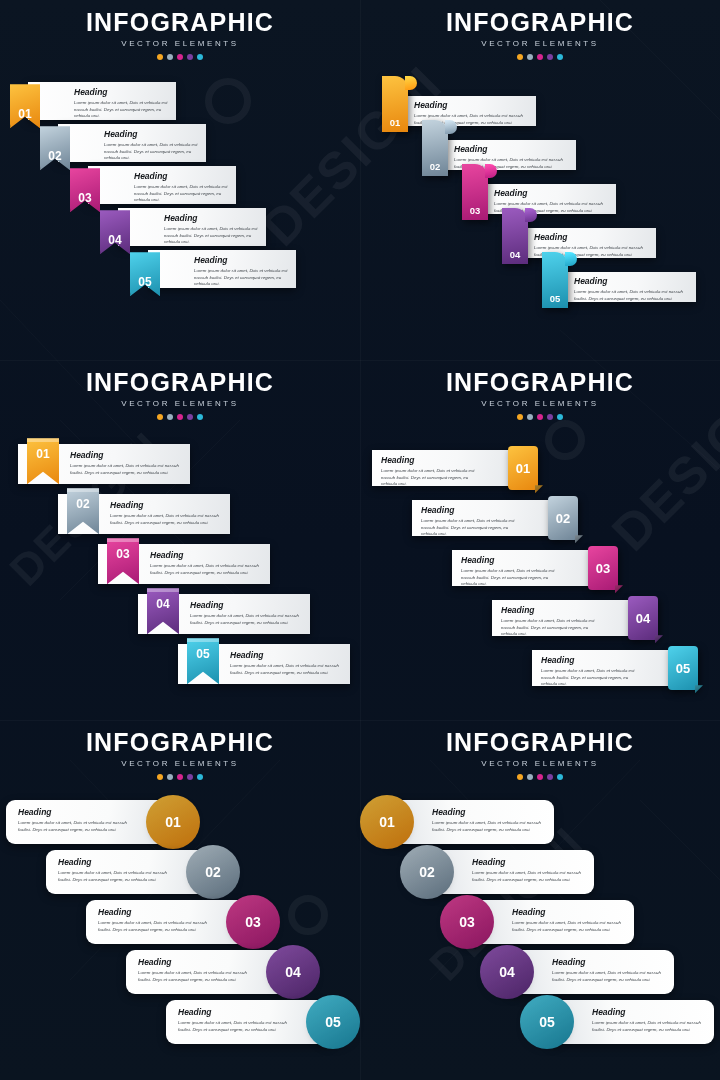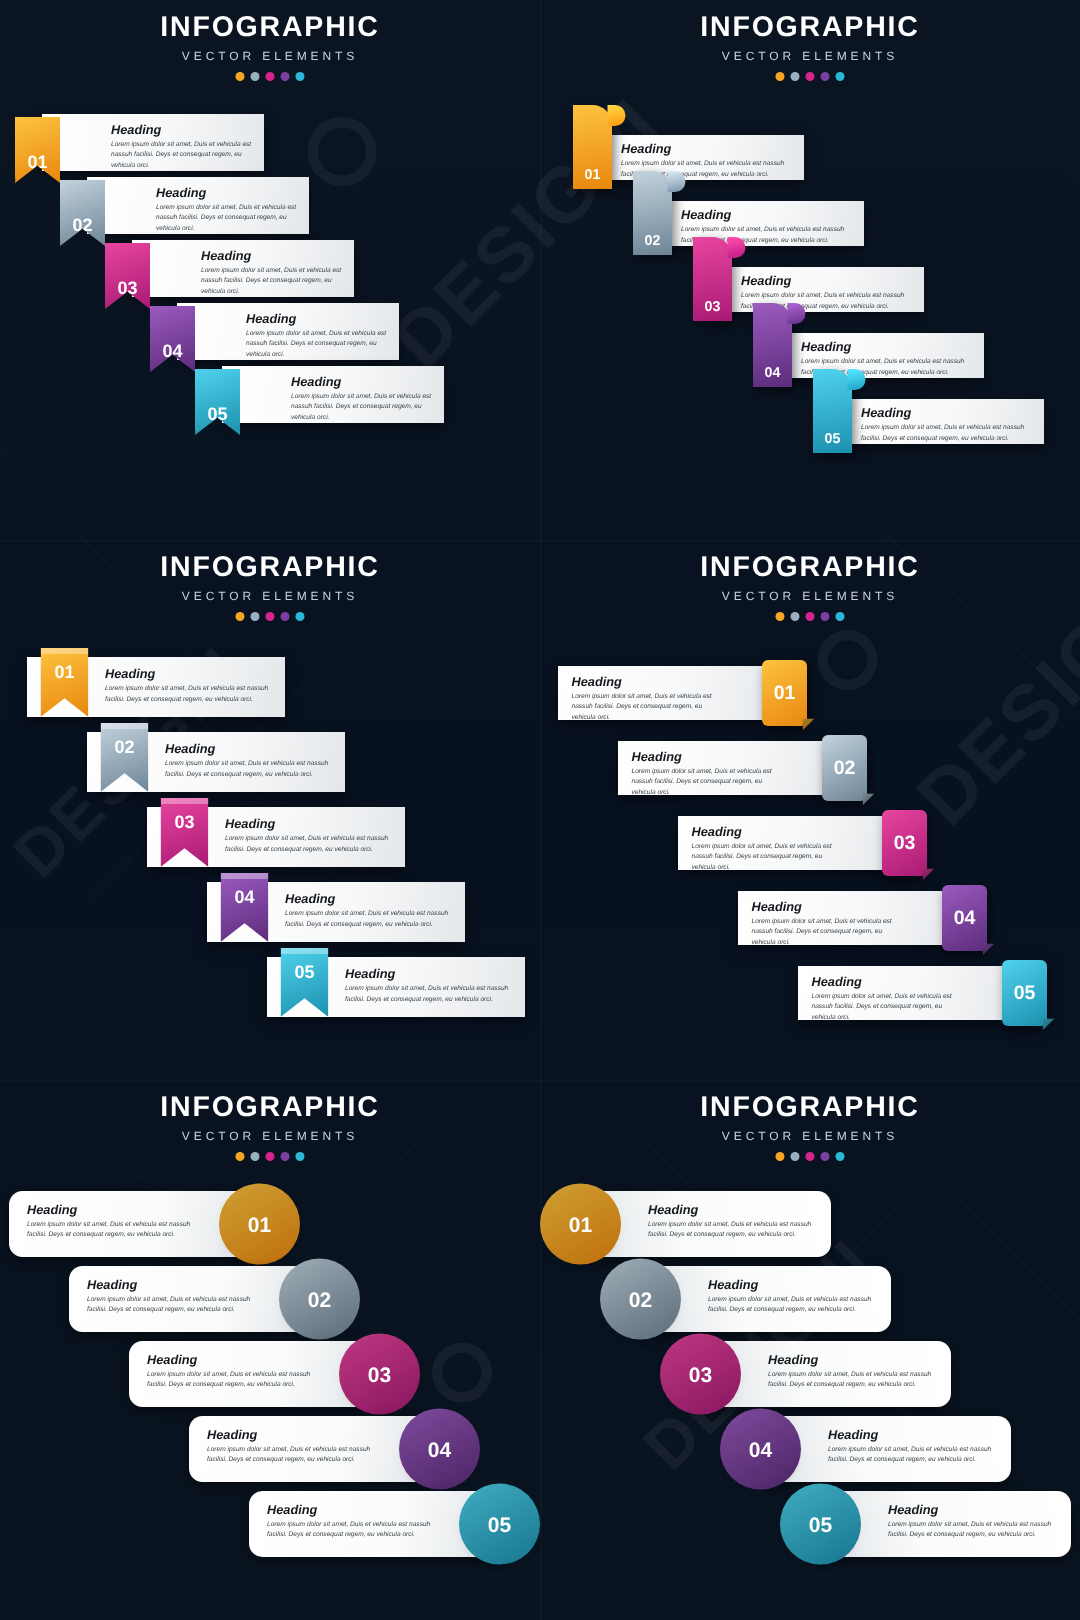--- a/index.html
+++ b/index.html
@@ -45,21 +45,21 @@
   .panel { position: absolute; width: 360px; height: 360px; }
   .p1 { left: 0;   top: 0; }
   .p2 { left: 360px; top: 0; }
   .p3 { left: 0;   top: 360px; }
   .p4 { left: 360px; top: 360px; }
   .p5 { left: 0;   top: 720px; }
   .p6 { left: 360px; top: 720px; }
 
   .head { text-align: center; padding-top: 9px; }
   .head .title {
-    color: #ffffff; font-size: 19px; font-weight: bold;
+    color: #ffffff; font-size: 25px; font-weight: bold;
     letter-spacing: 1.2px; line-height: 1.05;
   }
   .head .subtitle {
     color: #c9d2dc; font-size: 8px; font-weight: normal;
     letter-spacing: 2.6px; margin-top: 4px;
   }
   .dots { display: flex; gap: 4px; justify-content: center; margin-top: 6px; }
   .dots span { width: 6px; height: 6px; border-radius: 50%; display: block; }
 
   .rows { position: relative; margin-top: 12px; height: 290px; }

